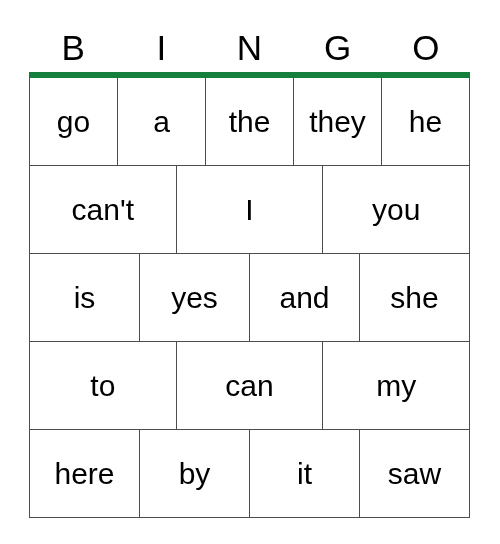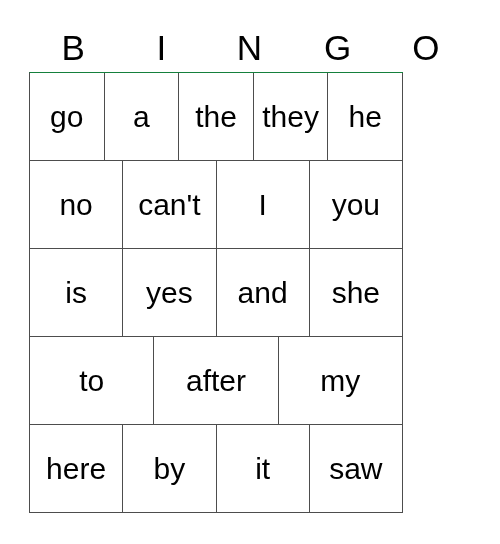--- a/index.html
+++ b/index.html
@@ -29,22 +29,22 @@
     flex: 1 1 0;
     display: flex;
     align-items: center;
     justify-content: center;
     font-size: 35px;
     font-weight: 400;
     line-height: 1;
     color: #000000;
   }
   #grid {
-    width: 374px;
-    border-top: 1px solid #15803d;
+    width: 441px;
+    border-top: 6px solid #15803d;
     border-left: 1px solid #4d4d4d;
     box-sizing: border-box;
   }
   .grid-row {
     display: flex;
     width: 100%;
     height: 88px;
   }
   .grid-cell {
     flex: 1 1 0;
@@ -80,36 +80,35 @@
 
     <div class="grid-row">
       <div class="grid-cell">go</div>
       <div class="grid-cell">a</div>
       <div class="grid-cell">the</div>
       <div class="grid-cell">they</div>
       <div class="grid-cell">he</div>
     </div>
 
     <div class="grid-row">
-      <div class="grid-cell">no</div>
       <div class="grid-cell">can't</div>
       <div class="grid-cell">I</div>
       <div class="grid-cell">you</div>
     </div>
 
     <div class="grid-row">
       <div class="grid-cell">is</div>
       <div class="grid-cell">yes</div>
       <div class="grid-cell">and</div>
       <div class="grid-cell">she</div>
     </div>
 
     <div class="grid-row">
       <div class="grid-cell">to</div>
-      <div class="grid-cell">after</div>
+      <div class="grid-cell">can</div>
       <div class="grid-cell">my</div>
     </div>
 
     <div class="grid-row">
       <div class="grid-cell">here</div>
       <div class="grid-cell">by</div>
       <div class="grid-cell">it</div>
       <div class="grid-cell">saw</div>
     </div>
 

